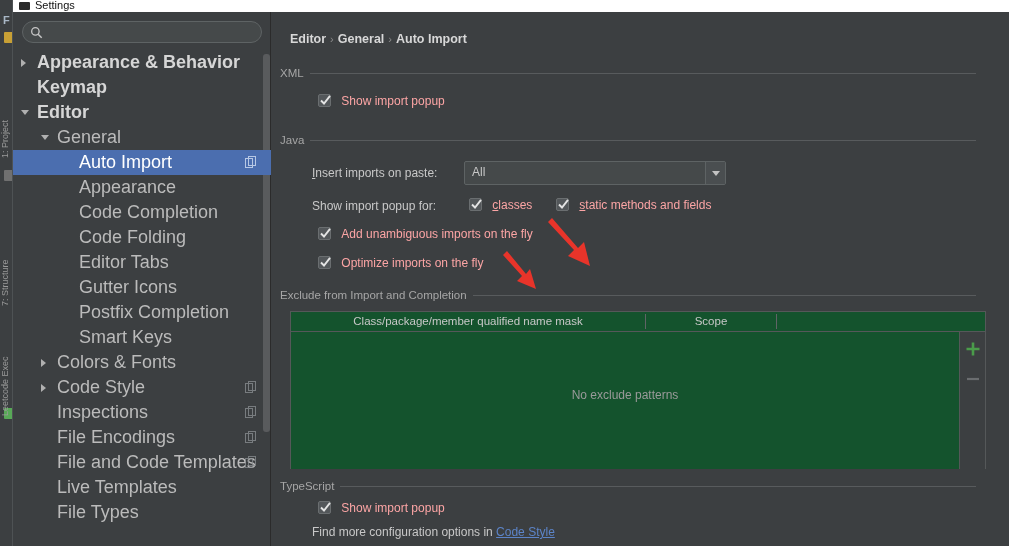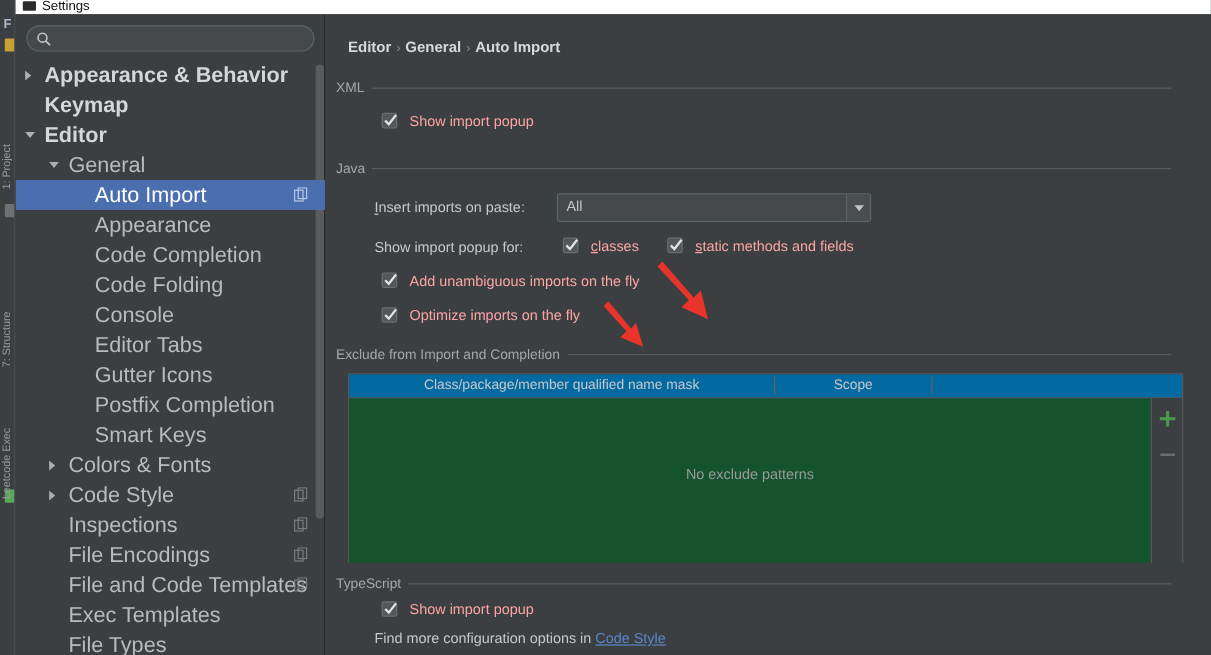--- a/index.html
+++ b/index.html
@@ -185,21 +185,21 @@
     border-left: 4px solid transparent;
     border-right: 4px solid transparent;
   }
 
   
   .tbl-wrap {
     position: absolute; left: 18px; width: 696px;
     border: 1px solid #555859;
   }
   .tbl-head {
-    position: relative; height: 20px; background: #0369a1;
+    position: relative; height: 20px; background: #14532d;
     border-bottom: 1px solid #555859;
   }
   .th {
     position: absolute; top: 0; height: 19px; line-height: 19px;
     font-size: 11.5px; color: #c8c8c8; text-align: center;
   }
   .th-sep { position: absolute; top: 2px; width: 1px; height: 15px; background: #606466; }
   .tbl-body {
     position: relative; background: #14532d; height: 137px;
   }
@@ -263,21 +263,20 @@
               <div class="tree-item top"><span class="tree-label" style="margin-left: 24px;">Keymap</span></div>
               <div class="tree-item top"><span class="tree-arrow expanded" style="left: 8px;"></span><span class="tree-label" style="margin-left: 24px;">Editor</span></div>
               <div class="tree-item"><span class="tree-arrow expanded" style="left: 28px;"></span><span class="tree-label" style="margin-left: 44px;">General</span></div>
               <div class="tree-item selected"><span class="tree-label" style="margin-left: 66px;">Auto Import</span><svg class="tree-copy-icon" viewBox="0 0 12 13">
                   <rect x="0.5" y="2.5" width="7" height="9" fill="none" stroke="#dce6f7" stroke-width="1"></rect>
                   <rect x="3.5" y="0.5" width="7" height="9" fill="none" stroke="#dce6f7" stroke-width="1"></rect>
                 </svg></div>
               <div class="tree-item"><span class="tree-label" style="margin-left: 66px;">Appearance</span></div>
               <div class="tree-item"><span class="tree-label" style="margin-left: 66px;">Code Completion</span></div>
               <div class="tree-item"><span class="tree-label" style="margin-left: 66px;">Code Folding</span></div>
-              <div class="tree-item"><span class="tree-label" style="margin-left: 66px;">Console</span></div>
               <div class="tree-item"><span class="tree-label" style="margin-left: 66px;">Editor Tabs</span></div>
               <div class="tree-item"><span class="tree-label" style="margin-left: 66px;">Gutter Icons</span></div>
               <div class="tree-item"><span class="tree-label" style="margin-left: 66px;">Postfix Completion</span></div>
               <div class="tree-item"><span class="tree-label" style="margin-left: 66px;">Smart Keys</span></div>
               <div class="tree-item"><span class="tree-arrow collapsed" style="left: 28px;"></span><span class="tree-label" style="margin-left: 44px;">Colors &amp; Fonts</span></div>
               <div class="tree-item"><span class="tree-arrow collapsed" style="left: 28px;"></span><span class="tree-label" style="margin-left: 44px;">Code Style</span><svg class="tree-copy-icon" viewBox="0 0 12 13">
                   <rect x="0.5" y="2.5" width="7" height="9" fill="none" stroke="#8d9194" stroke-width="1"></rect>
                   <rect x="3.5" y="0.5" width="7" height="9" fill="none" stroke="#8d9194" stroke-width="1"></rect>
                 </svg></div>
               <div class="tree-item"><span class="tree-label" style="margin-left: 44px;">Inspections</span><svg class="tree-copy-icon" viewBox="0 0 12 13">
@@ -285,21 +284,21 @@
                   <rect x="3.5" y="0.5" width="7" height="9" fill="none" stroke="#8d9194" stroke-width="1"></rect>
                 </svg></div>
               <div class="tree-item"><span class="tree-label" style="margin-left: 44px;">File Encodings</span><svg class="tree-copy-icon" viewBox="0 0 12 13">
                   <rect x="0.5" y="2.5" width="7" height="9" fill="none" stroke="#8d9194" stroke-width="1"></rect>
                   <rect x="3.5" y="0.5" width="7" height="9" fill="none" stroke="#8d9194" stroke-width="1"></rect>
                 </svg></div>
               <div class="tree-item"><span class="tree-label" style="margin-left: 44px;">File and Code Templates</span><svg class="tree-copy-icon" viewBox="0 0 12 13">
                   <rect x="0.5" y="2.5" width="7" height="9" fill="none" stroke="#8d9194" stroke-width="1"></rect>
                   <rect x="3.5" y="0.5" width="7" height="9" fill="none" stroke="#8d9194" stroke-width="1"></rect>
                 </svg></div>
-              <div class="tree-item"><span class="tree-label" style="margin-left: 44px;">Exec Templates</span></div>
+              <div class="tree-item"><span class="tree-label" style="margin-left: 44px;">Live Templates</span></div>
               <div class="tree-item"><span class="tree-label" style="margin-left: 44px;">File Types</span></div>
             </div>
         </div>
       </div>
 
       <div class="right-pane">
 
         <div class="breadcrumb">
           <span>Editor</span><span class="bc-sep">›</span><span>General</span><span class="bc-sep">›</span><span>Auto Import</span>
         </div>

